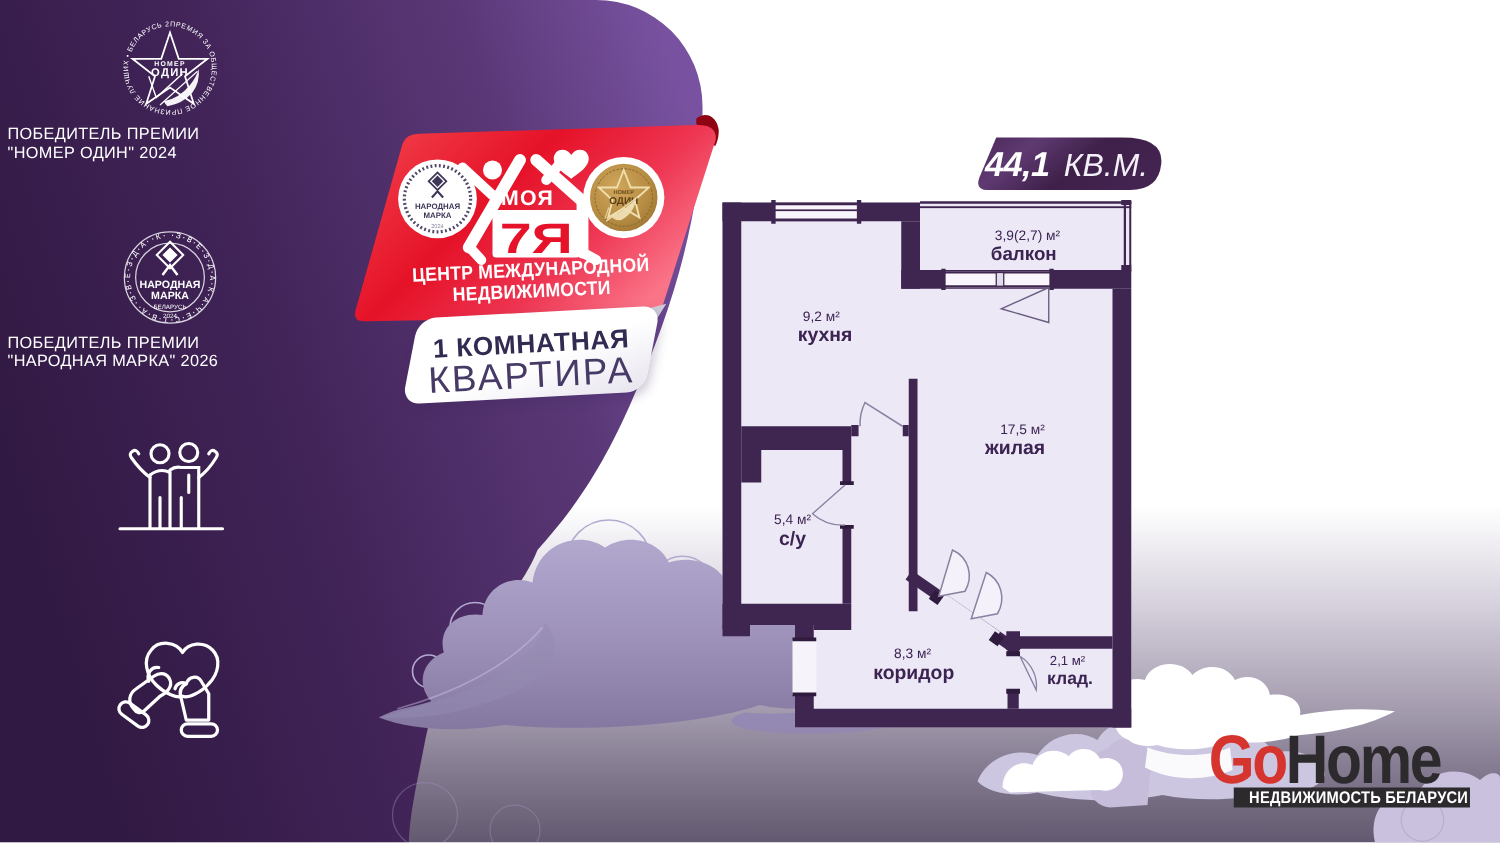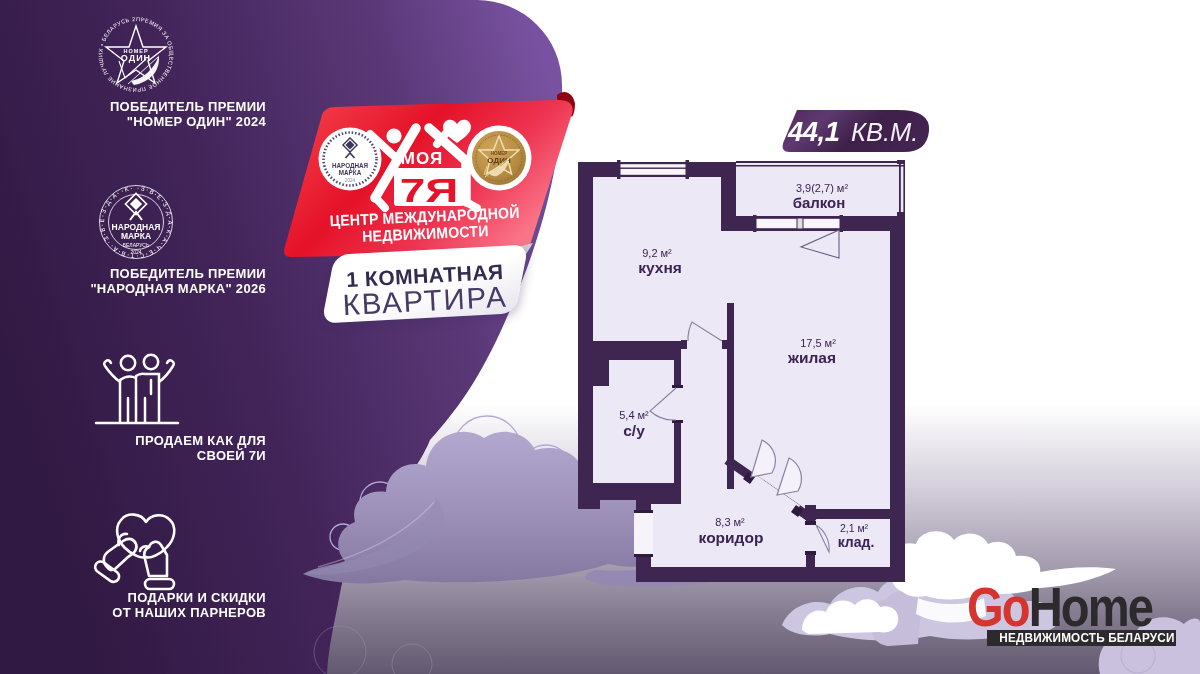--- a/index.html
+++ b/index.html
@@ -1,21 +1,21 @@
 <!DOCTYPE html>
 <html><head>
 <meta charset="utf-8">
 <style>
   html,body{margin:0;padding:0;}
   .stage{position:relative;width:1200px;height:674px;overflow:hidden;
     font-family:"Liberation Sans",sans-serif;
     background:linear-gradient(180deg,#ffffff 0%,#ffffff 60%,#d5d0dc 72%,#a9a1b3 83%,#857c91 91%,#6b6177 98%,#625971 100%);}
   .abs{position:absolute;}
-  .sbtxt{position:absolute;color:#fff;font-weight:bold;font-size:13px;line-height:1.18;
-    text-align:right;letter-spacing:.3px;width:260px;}
+  .sbtxt{position:absolute;color:#fff;font-weight:normal;font-size:13px;line-height:1.18;
+    text-align:left;letter-spacing:.3px;width:260px;}
 </style>
 </head>
 <body>
 <div class="stage">
 
 <svg class="abs" style="left:0;top:0" width="1200" height="674" viewBox="0 0 1200 674">
   <defs>
     <linearGradient id="purp" x1="0" y1="0.55" x2="1" y2="0.18">
       <stop offset="0" stop-color="#301942"></stop>
       <stop offset="0.4" stop-color="#422459"></stop>
@@ -337,35 +337,33 @@
     <path d="M30,30 Q38,24 46,28 L46,72"></path>
     <path d="M46,26 Q50,23 55,24 L69,24 L69,72"></path>
     <path d="M69,32 Q77,26 83,16 Q85,13 82,11 Q79,9 77,13"></path>
     <path d="M38,48 L38,72"></path>
     <path d="M55,48 L55,72"></path>
     <path d="M61,30 L61,44"></path>
     <path d="M6,73 L88,73"></path>
   </g>
 </svg>
 
-<div class="sbtxt" style="left:6px;top:433px;">ПРОДАЕМ КАК ДЛЯ<br>СВОЕЙ 7И</div>
 
 <svg class="abs" style="left:92px;top:508px" width="92" height="84" viewBox="0 0 92 84">
   <g stroke="#fff" fill="none" stroke-width="2.6" stroke-linecap="round" stroke-linejoin="round">
     <path d="M54,14 C49,5 35,4 29,12 C22,20 25,32 33,40 C40,47 50,51 54,49 C58,51 69,46 75,39 C83,31 85,19 78,12 C71,5 59,6 54,14 Z"></path>
     <path d="M15,59 C10,54 11,47 17,43 L31,33 C37,29 42,31 44,36 C46,41 42,46 36,49 L23,61 C20,63 17,62 15,59 Z"></path>
     <path d="M27,37 C25,31 29,25 35,26"></path>
     <rect x="2" y="58" width="27" height="11" rx="5.5" transform="rotate(36 15 63)"></rect>
     <path d="M57,39 C59,33 66,32 69,37 L75,47 L75,68 L57,68 L53,51 C51,45 53,41 57,39 Z"></path>
     <path d="M57,39 C53,37 49,39 48,43"></path>
     <rect x="53" y="71" width="29" height="10" rx="5"></rect>
   </g>
 </svg>
 
-<div class="sbtxt" style="left:6px;top:590px;">ПОДАРКИ И СКИДКИ<br>ОТ НАШИХ ПАРНЕРОВ</div>
 
 <div class="abs" style="left:300px;top:209px;width:250px;transform:rotate(-2.6deg) scaleX(0.91);color:#fff;font-weight:bold;font-size:15.5px;line-height:1.07;text-align:center;letter-spacing:.2px;">ЦЕНТР МЕЖДУНАРОДНОЙ<br>НЕДВИЖИМОСТИ</div>
 
 <div class="abs" style="left:328px;top:250px;width:194px;height:68px;background:linear-gradient(160deg,#ffffff 55%,#e7e4ee 100%);border-radius:14px;transform:rotate(-3deg) skewX(-14deg);box-shadow:3px 4px 8px rgba(60,40,90,.25);"></div>
 
 <div class="abs" style="left:327px;top:264px;width:196px;transform:rotate(-3deg);color:#332a52;font-weight:bold;font-size:21px;text-align:center;letter-spacing:.5px;">1 КОМНАТНАЯ</div>
 
 <div class="abs" style="left:327px;top:284px;width:196px;transform:rotate(-3deg);color:#473a66;font-size:29.5px;text-align:center;letter-spacing:1.8px;">КВАРТИРА</div>
 
 <div class="abs" style="left:967px;top:575px;font-weight:bold;font-size:55px;letter-spacing:-2.2px;color:#2d2a2e;white-space:nowrap;transform:scaleX(0.857);transform-origin:0 0;"><span style="color:#d6342e;">Go</span>Home</div>

